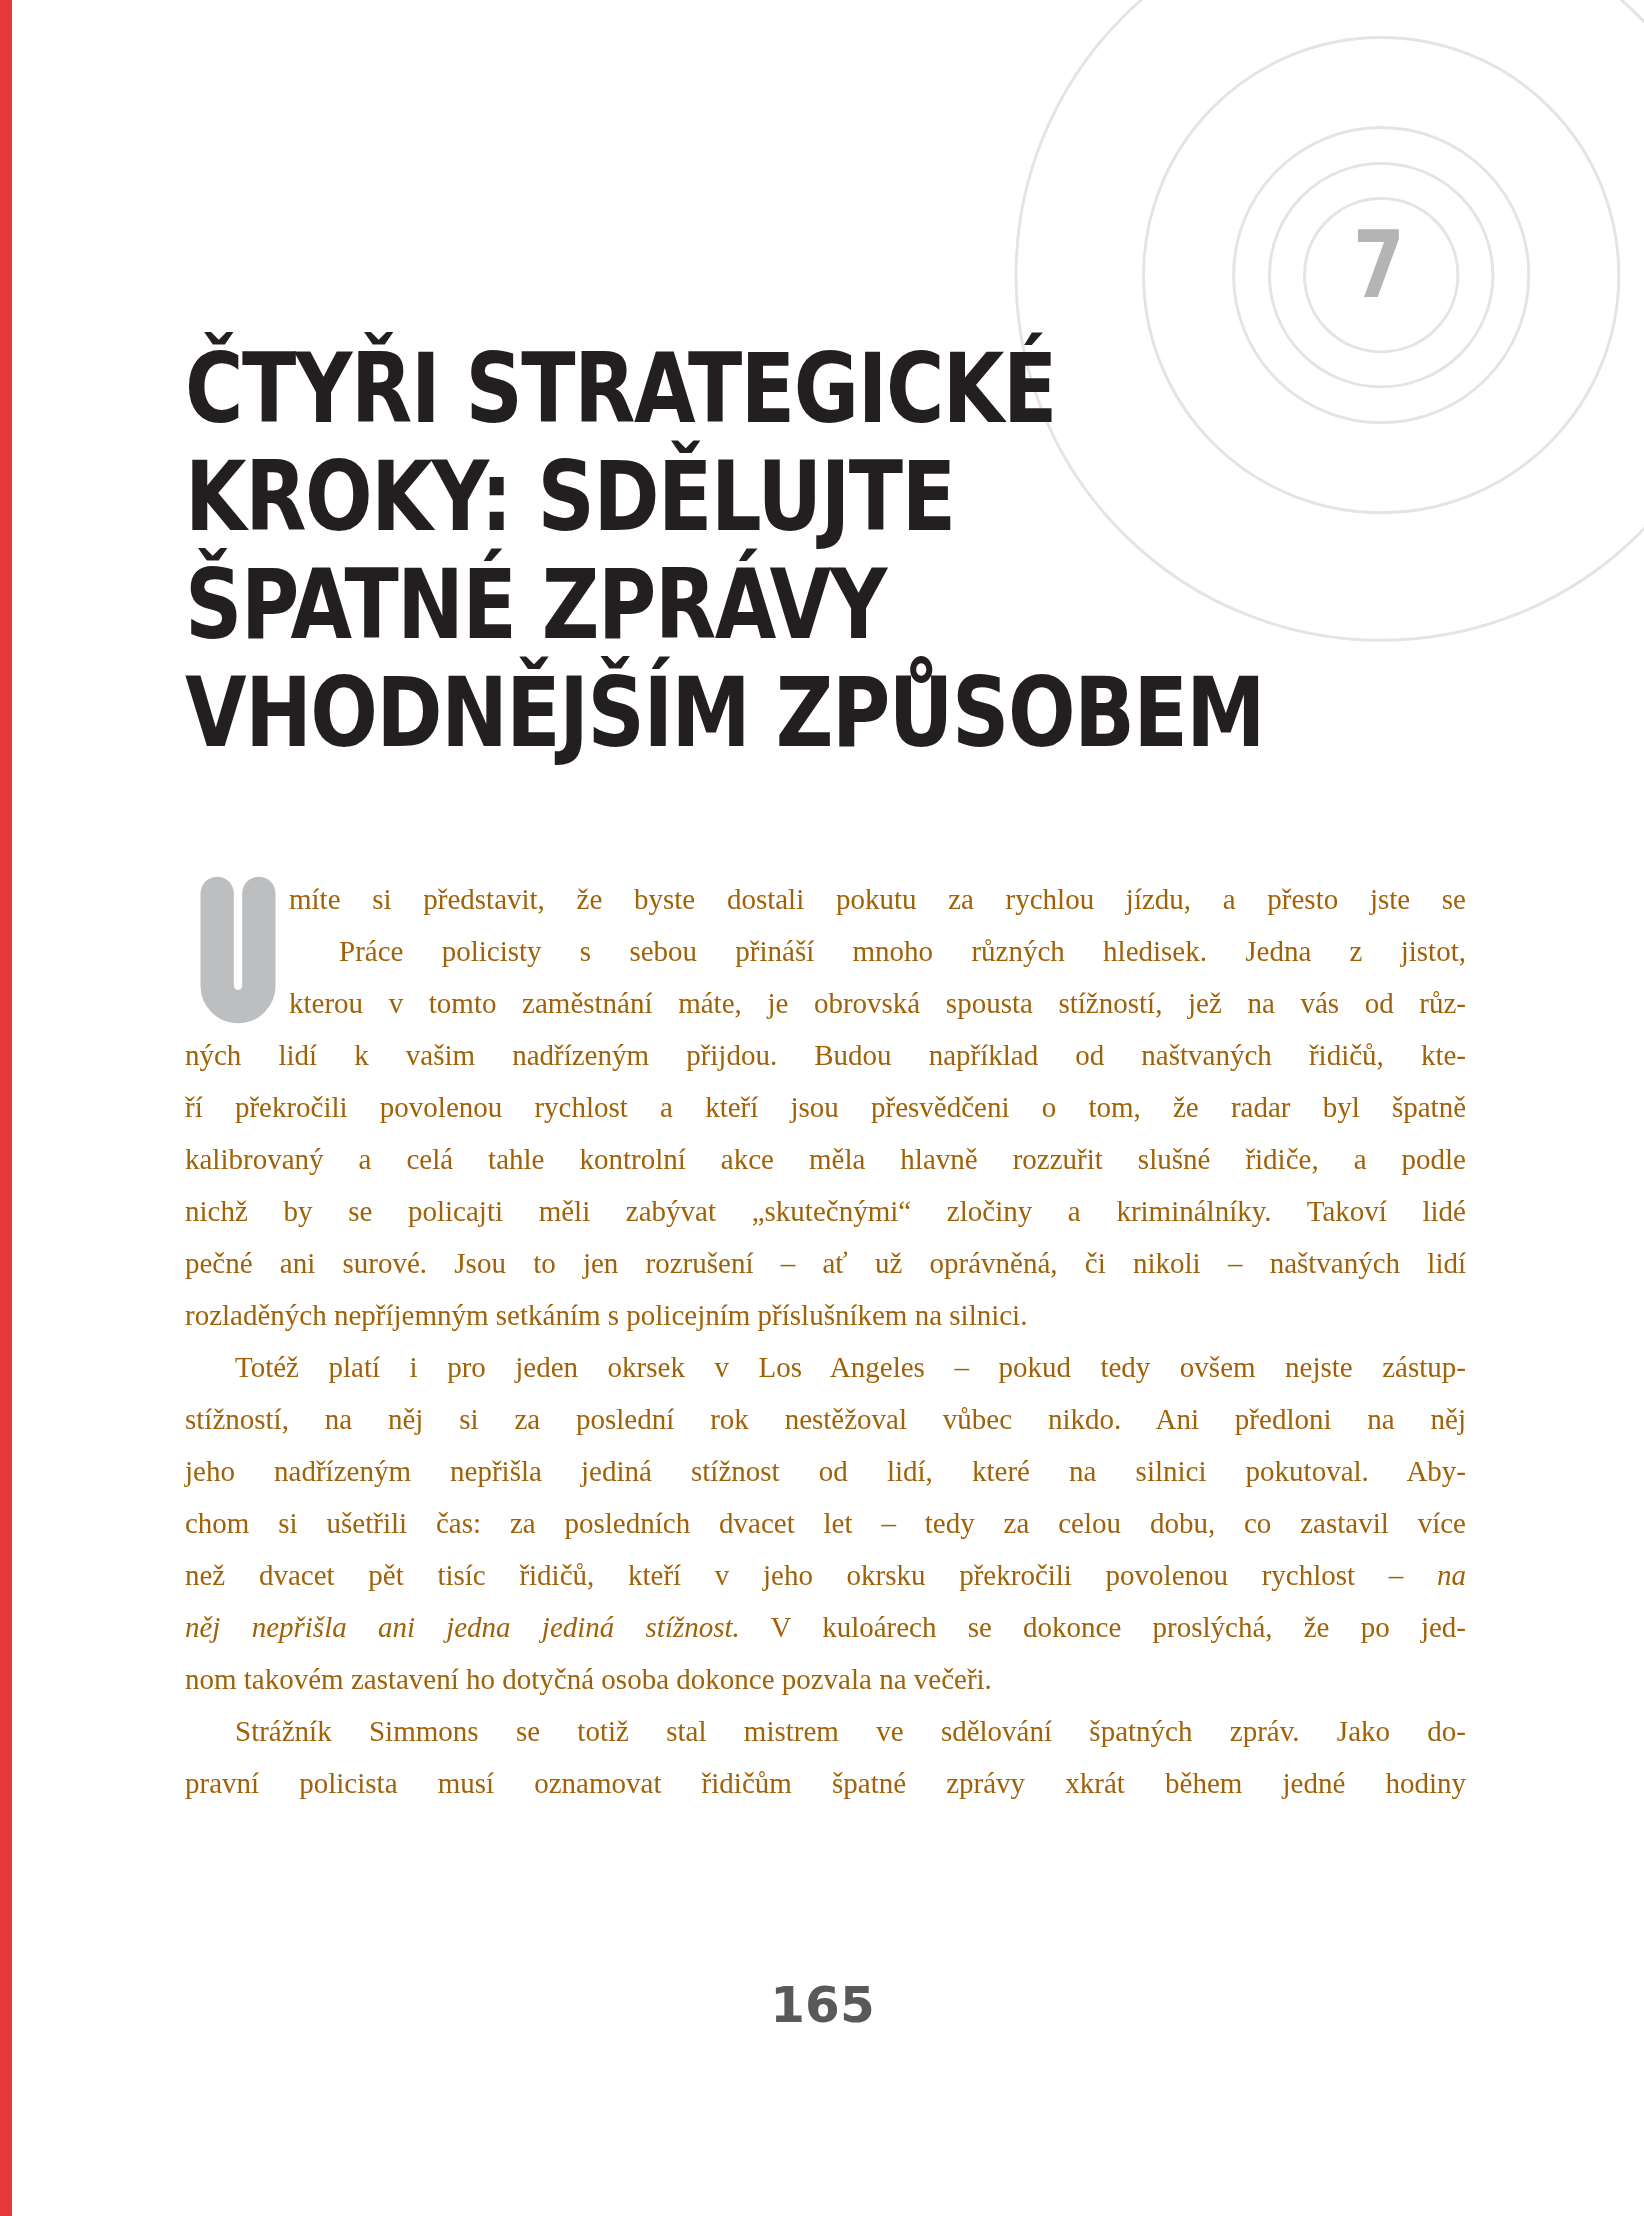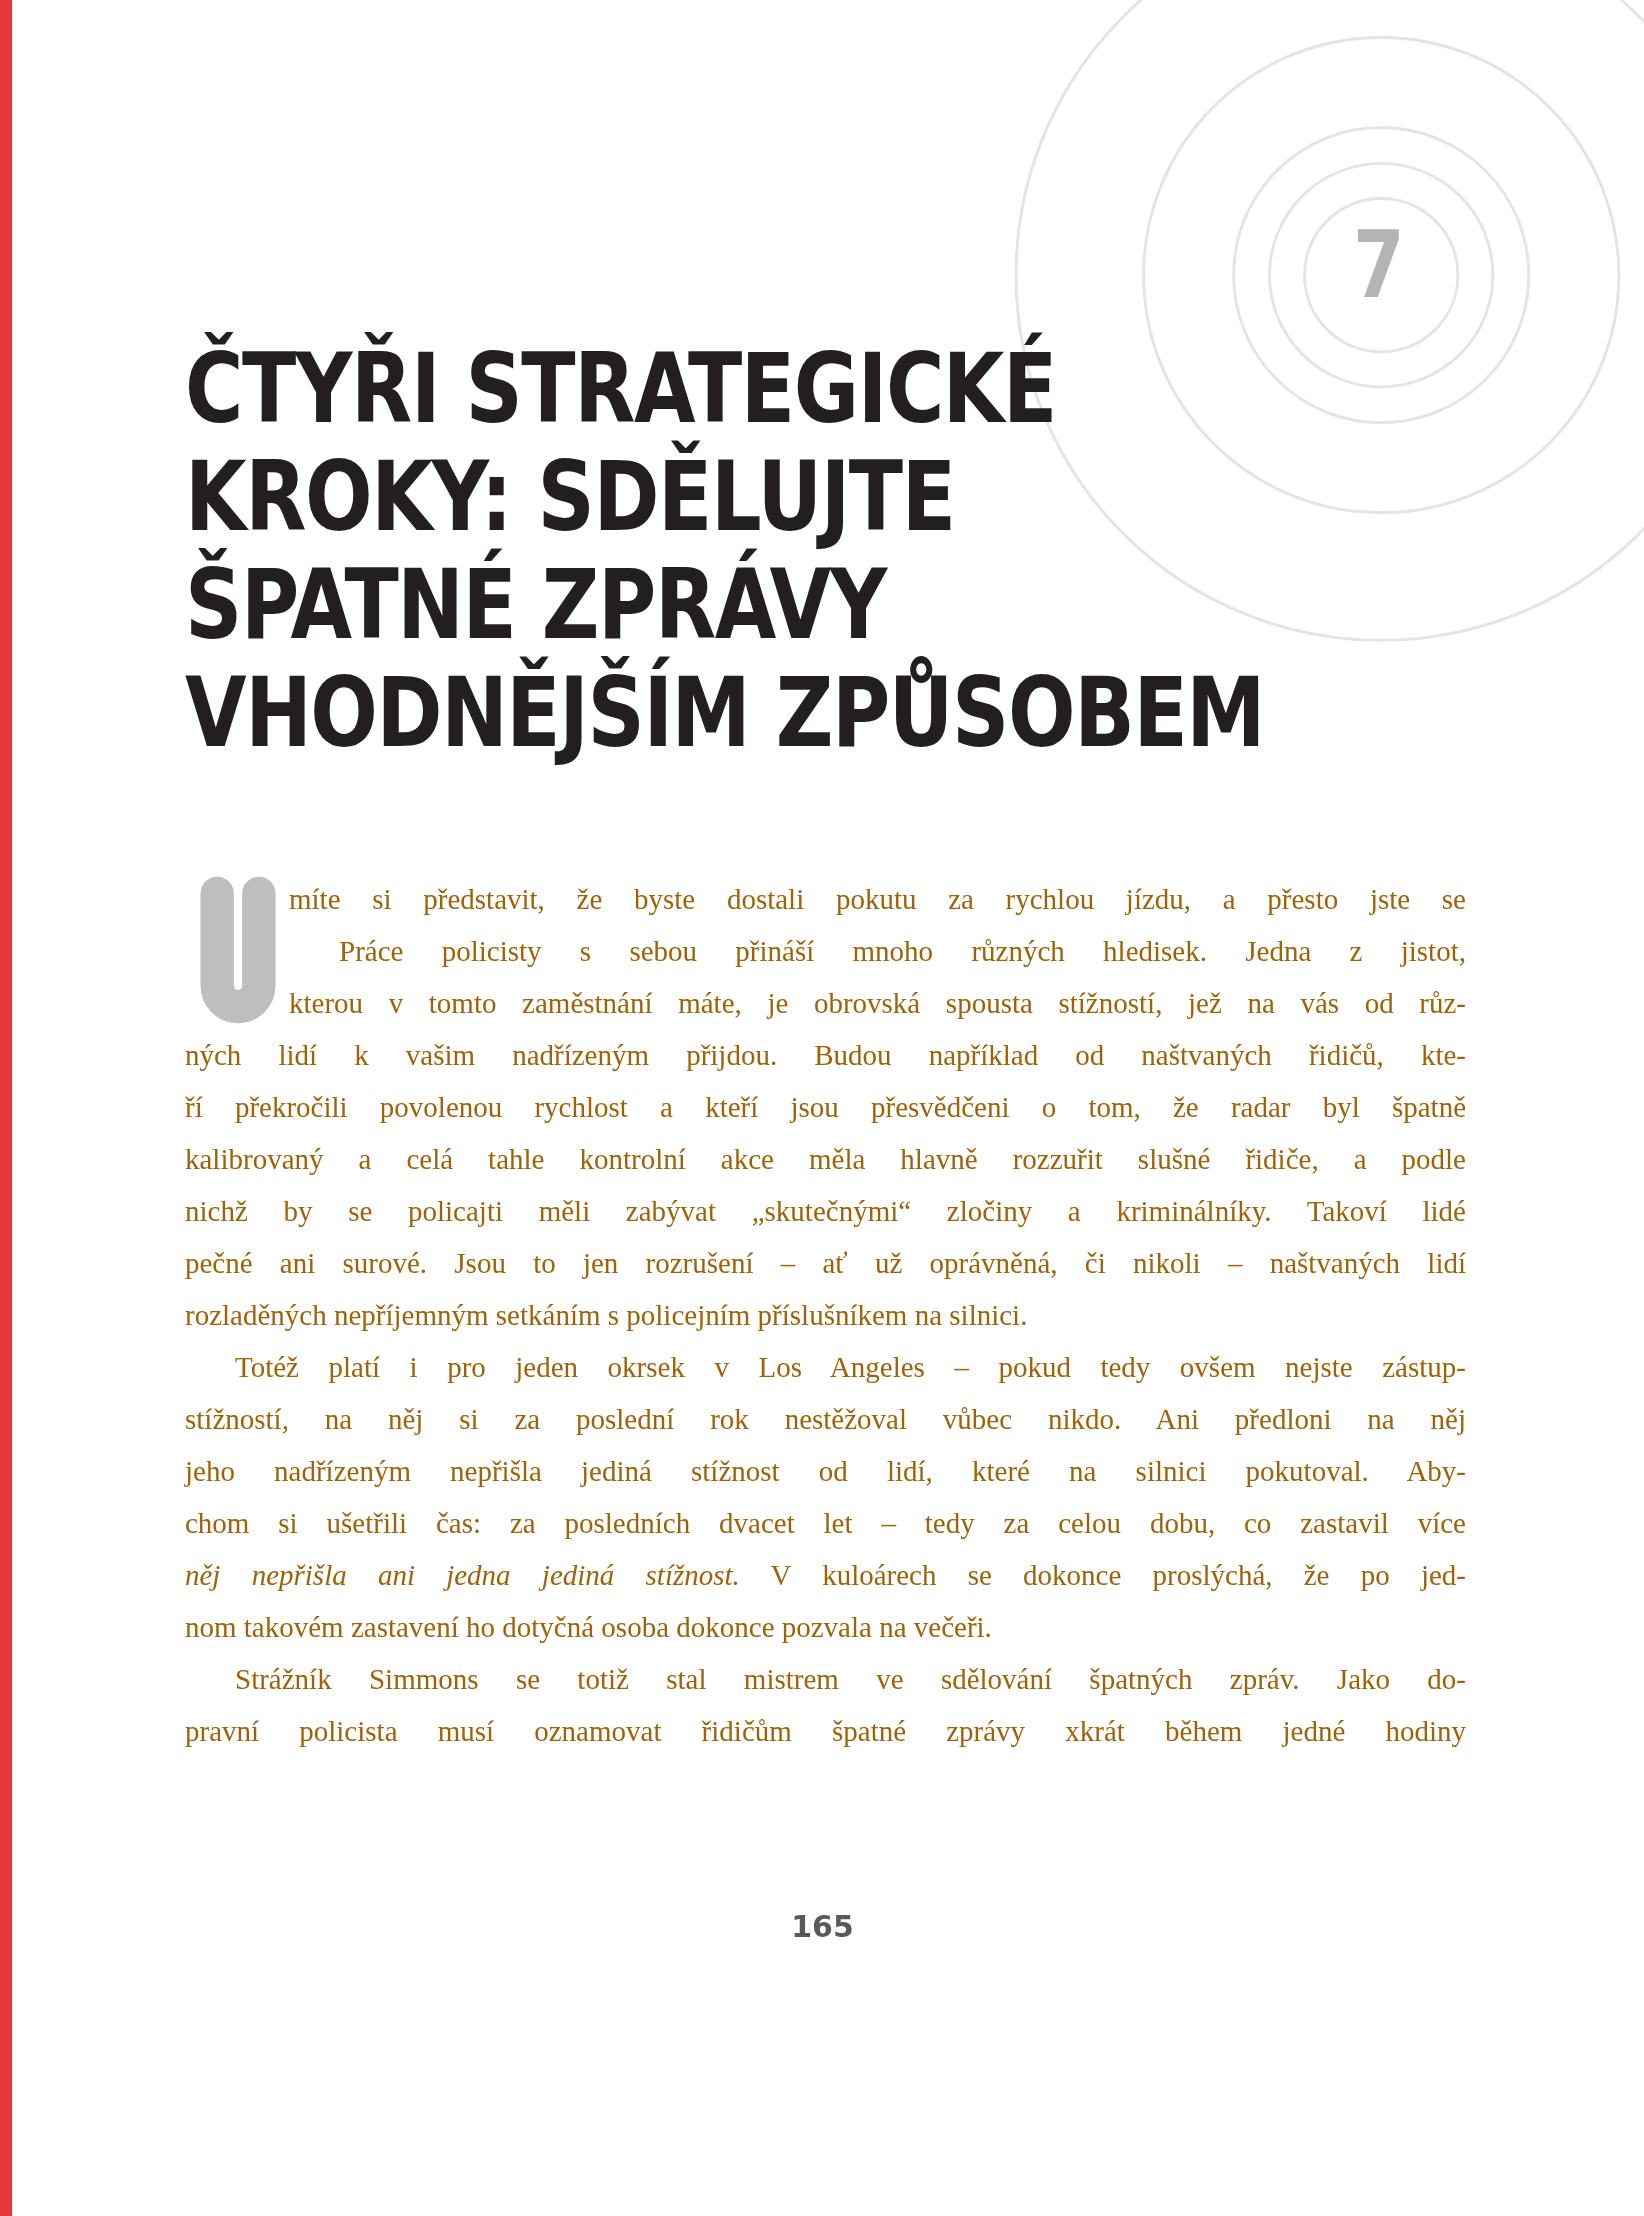--- a/index.html
+++ b/index.html
@@ -75,26 +75,26 @@
   }
   .line {
     text-align: justify;
     text-align-last: justify;
   }
   .line.last { text-align-last: left; }
   .line.indent { text-indent: 50px; }
   .line .it { font-style: italic; }
   .page-number {
     position: absolute;
-    left: 0; top: 1908px;
+    left: 0; top: 1986px;
     width: 100%;
     text-align: center;
     font-family: "DejaVu Sans", sans-serif;
     font-weight: bold;
-    font-size: 30px;
+    font-size: 50px;
     line-height: 38px;
     color: #58595a;
   }
 </style>
 </head>
 <body>
 
 <div class="page">
 
   <div class="red-bar"></div>
@@ -132,20 +132,21 @@
       <div class="line"><span>ných lidí k vašim nadřízeným přijdou. Budou například od naštvaných řidičů, kte-</span></div>
       <div class="line"><span>ří překročili povolenou rychlost a kteří jsou přesvědčeni o tom, že radar byl špatně</span></div>
       <div class="line"><span>kalibrovaný a celá tahle kontrolní akce měla hlavně rozzuřit slušné řidiče, a podle</span></div>
       <div class="line"><span>nichž by se policajti měli zabývat „skutečnými“ zločiny a kriminálníky. Takoví lidé</span></div>
       <div class="line"><span>pečné ani surové. Jsou to jen rozrušení – ať už oprávněná, či nikoli – naštvaných lidí</span></div>
       <div class="line last"><span>rozladěných nepříjemným setkáním s policejním příslušníkem na silnici.</span></div>
       <div class="line indent"><span>Totéž platí i pro jeden okrsek v Los Angeles – pokud tedy ovšem nejste zástup-</span></div>
       <div class="line"><span>stížností, na něj si za poslední rok nestěžoval vůbec nikdo. Ani předloni na něj</span></div>
       <div class="line"><span>jeho nadřízeným nepřišla jediná stížnost od lidí, které na silnici pokutoval. Aby-</span></div>
       <div class="line"><span>chom si ušetřili čas: za posledních dvacet let – tedy za celou dobu, co zastavil více</span></div>
+      <div class="line"><span>než dvacet pět tisíc řidičů, kteří v jeho okrsku překročili povolenou rychlost – </span><span class="it">na</span></div>
       <div class="line"><span class="it">něj nepřišla ani jedna jediná stížnost.</span><span> V kuloárech se dokonce proslýchá, že po jed-</span></div>
       <div class="line last"><span>nom takovém zastavení ho dotyčná osoba dokonce pozvala na večeři.</span></div>
       <div class="line indent"><span>Strážník Simmons se totiž stal mistrem ve sdělování špatných zpráv. Jako do-</span></div>
       <div class="line"><span>pravní policista musí oznamovat řidičům špatné zprávy xkrát během jedné hodiny</span></div>
     </div>
 
   <div class="page-number">165</div>
 
 </div>
 

